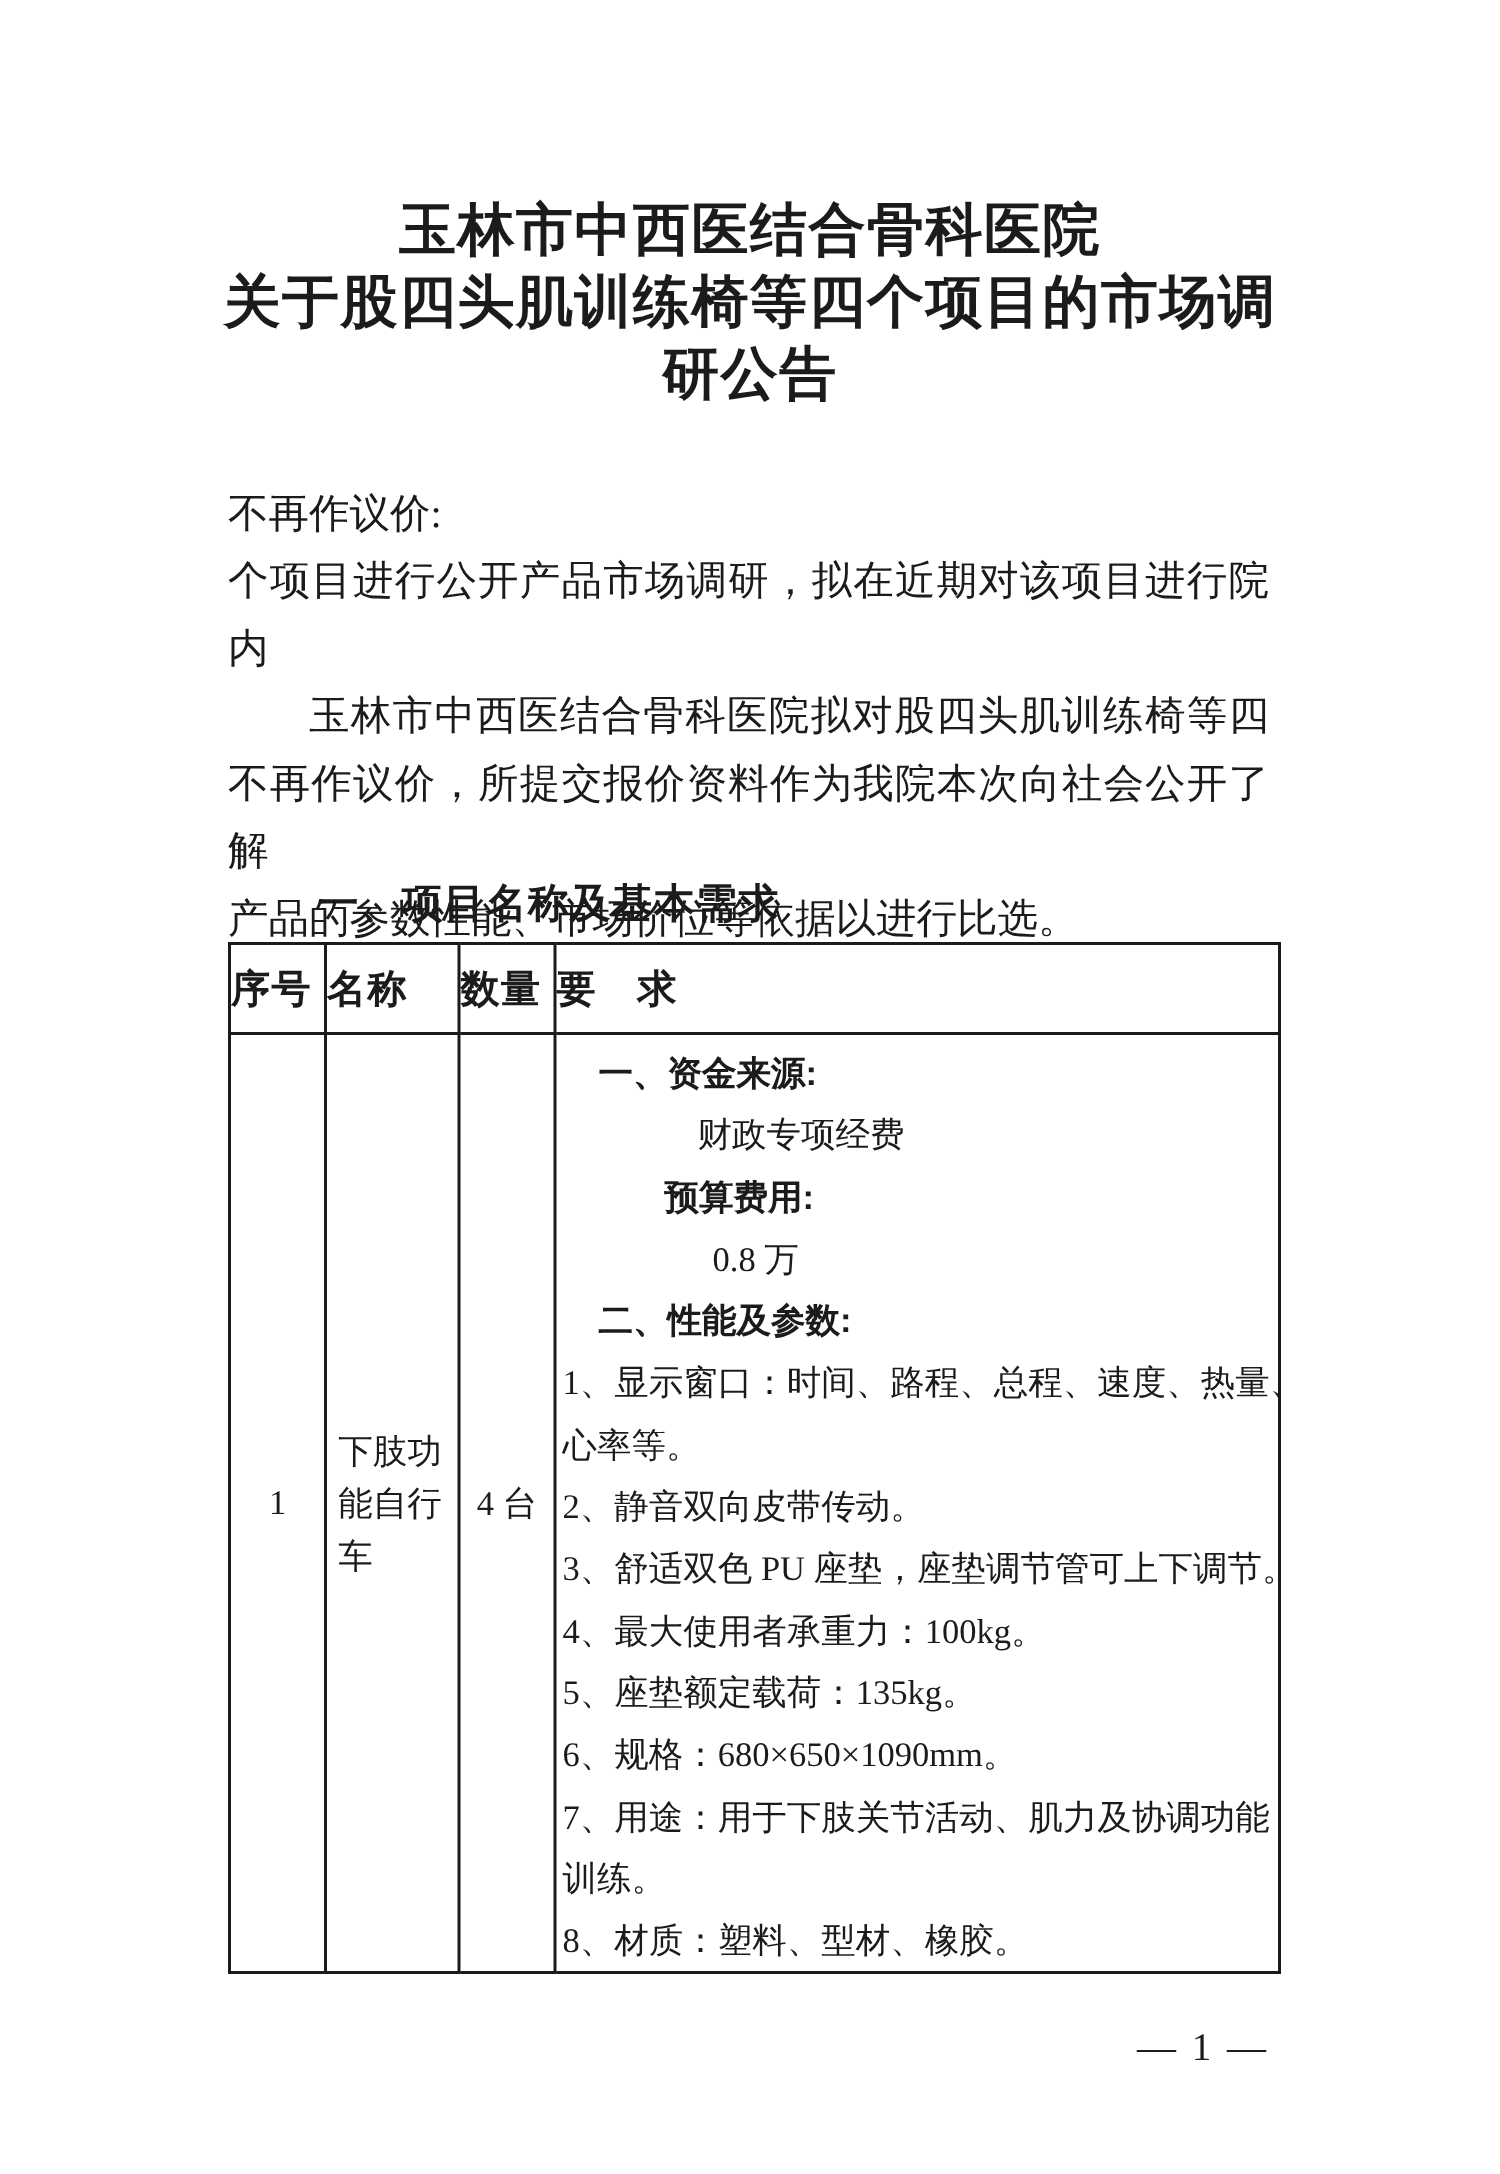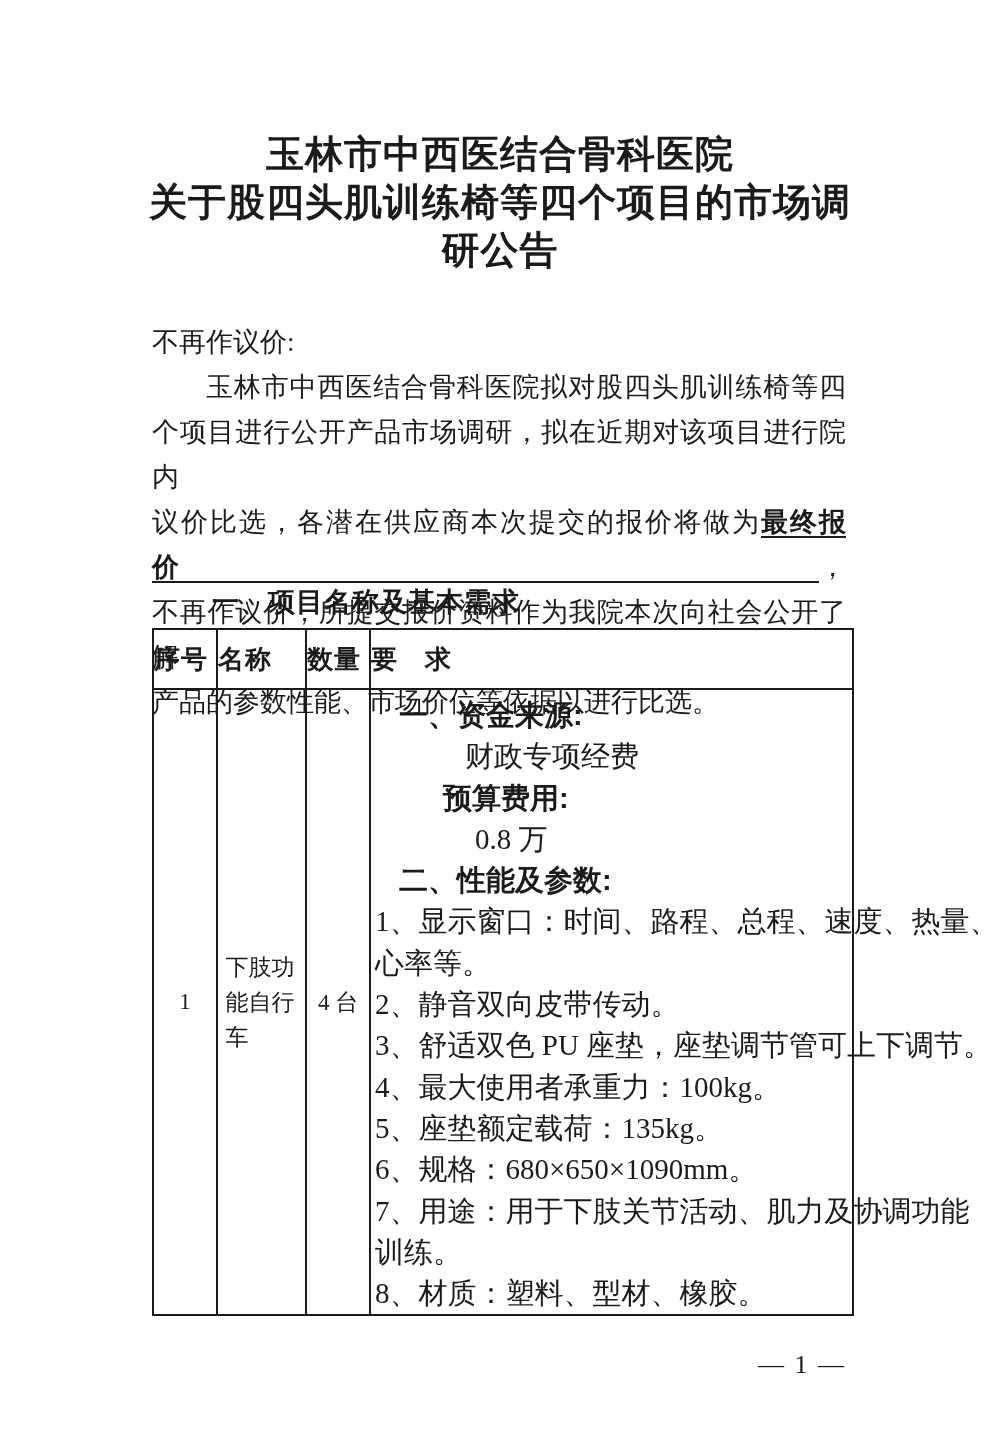--- a/index.html
+++ b/index.html
@@ -88,21 +88,21 @@
   .name-wrap {
     display: inline-block;
     width: 72px;
     word-break: break-all;
     line-height: 35px;
     text-align: left;
   }
   .c-req {
     vertical-align: top;
     padding: 5px 18px 0 4px;
-    font-size: 29px;
+    font-size: 23px;
     line-height: 41.3px;
     margin-top: 30px;
   }
   .rl { white-space: nowrap; }
   .rl.b {
     font-weight: bold;
     font-family: "Liberation Sans", "DejaVu Sans", sans-serif;
   }
   .i1 { padding-left: 24px; }
   .i2 { padding-left: 68px; }
@@ -123,23 +123,22 @@
 <div class="page">
 
   <div class="title-block">
     <div>玉林市中西医结合骨科医院</div>
     <div>关于股四头肌训练椅等四个项目的市场调</div>
     <div>研公告</div>
   </div>
 
   <div class="body-block">
     <div class="bline">不再作议价:</div>
+    <div class="jline">个项目进行公开产品市场调研，拟在近期对该项目进行院内</div>
     <div class="jline indent2">玉林市中西医结合骨科医院拟对股四头肌训练椅等四</div>
-    <div class="jline">个项目进行公开产品市场调研，拟在近期对该项目进行院内</div>
-    <div class="jline"><span>议价比选，各潜在供应商本次提交的报价将做为</span><span class="em-final">最终报价</span><span>，</span></div>
     <div class="jline">不再作议价，所提交报价资料作为我院本次向社会公开了解</div>
     <div class="bline">产品的参数性能、市场价位等依据以进行比选。</div>
   </div>
 
   <div class="section-heading">一、项目名称及基本需求</div>
 
   <table class="req-table">
     <colgroup>
       <col style="width:64px">
       <col style="width:89px">

